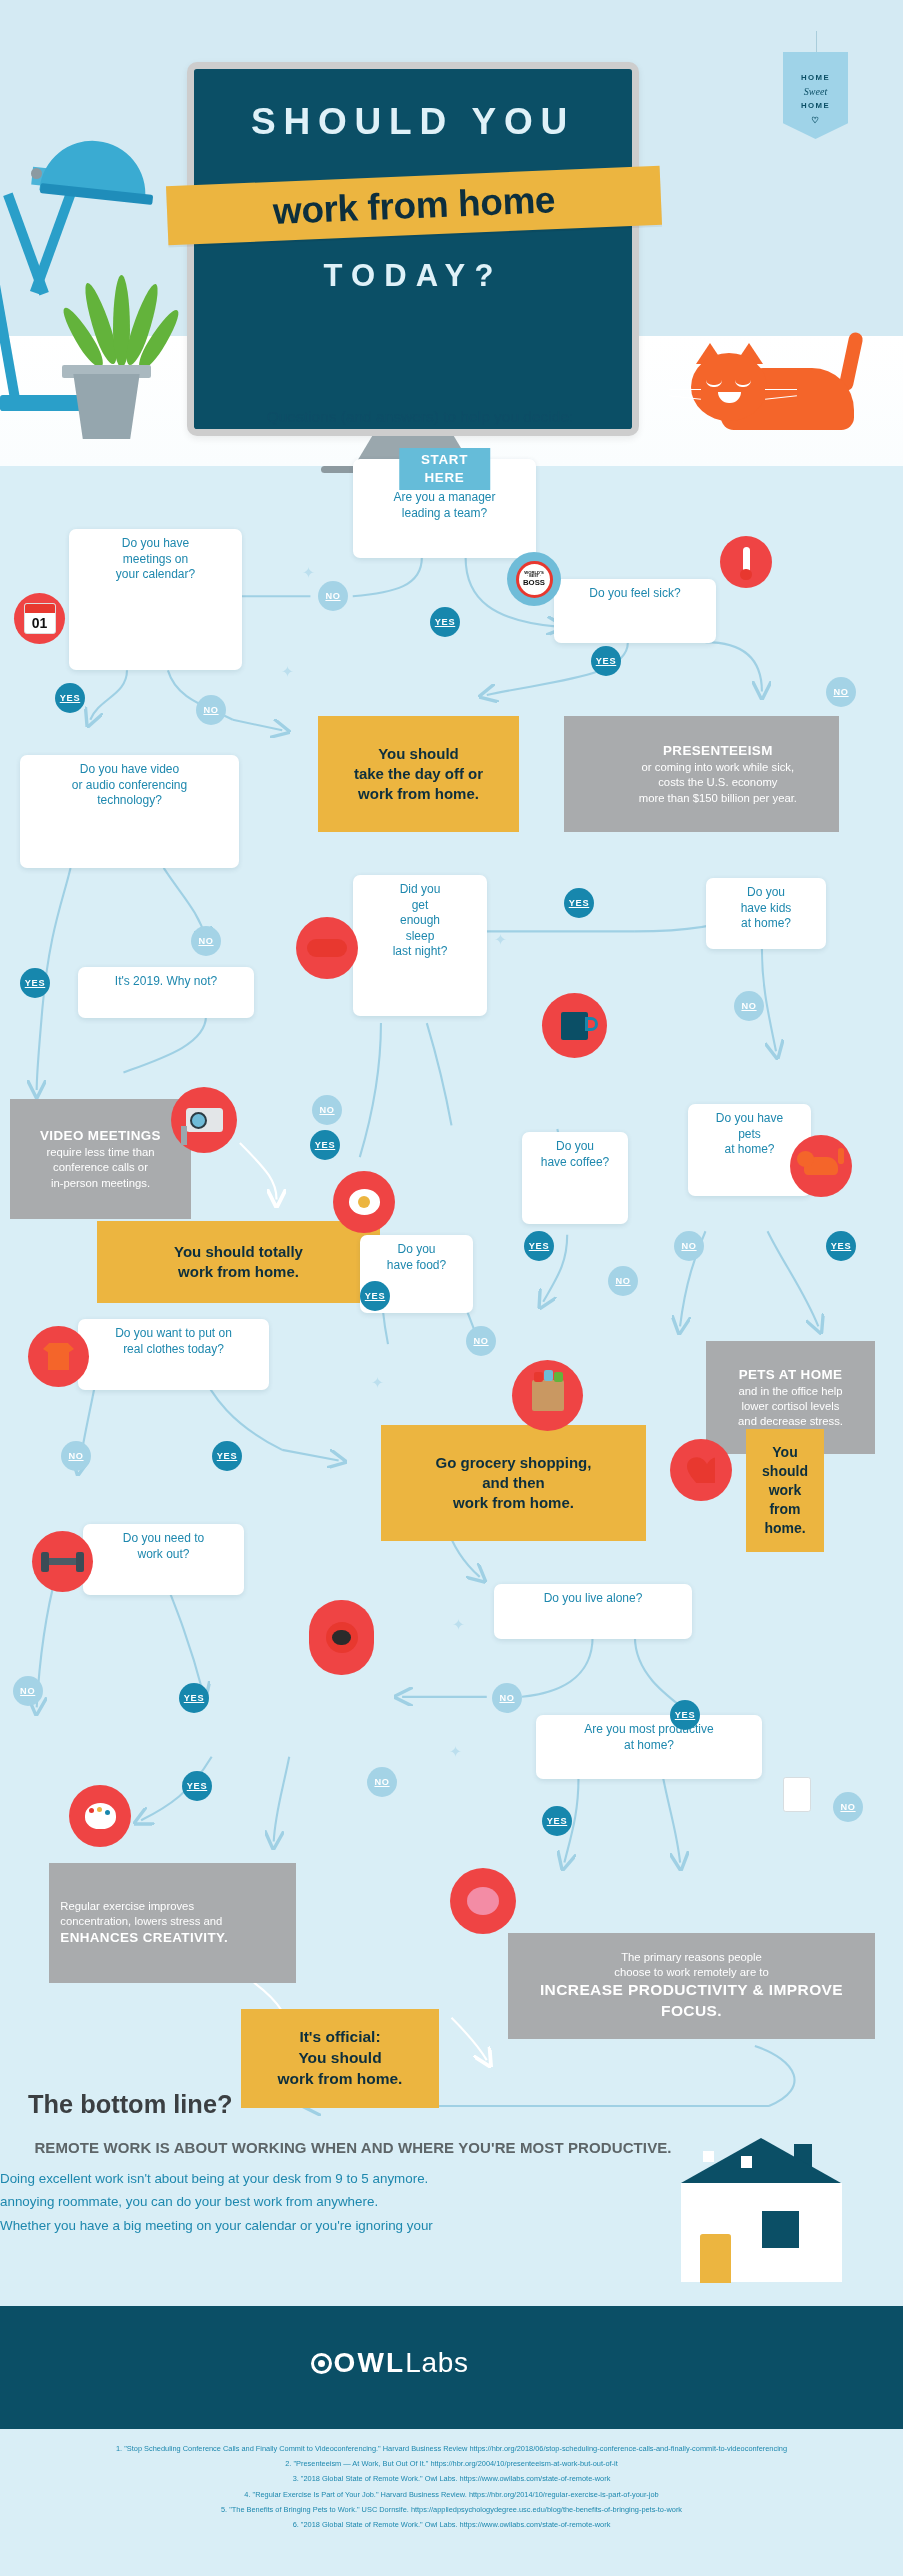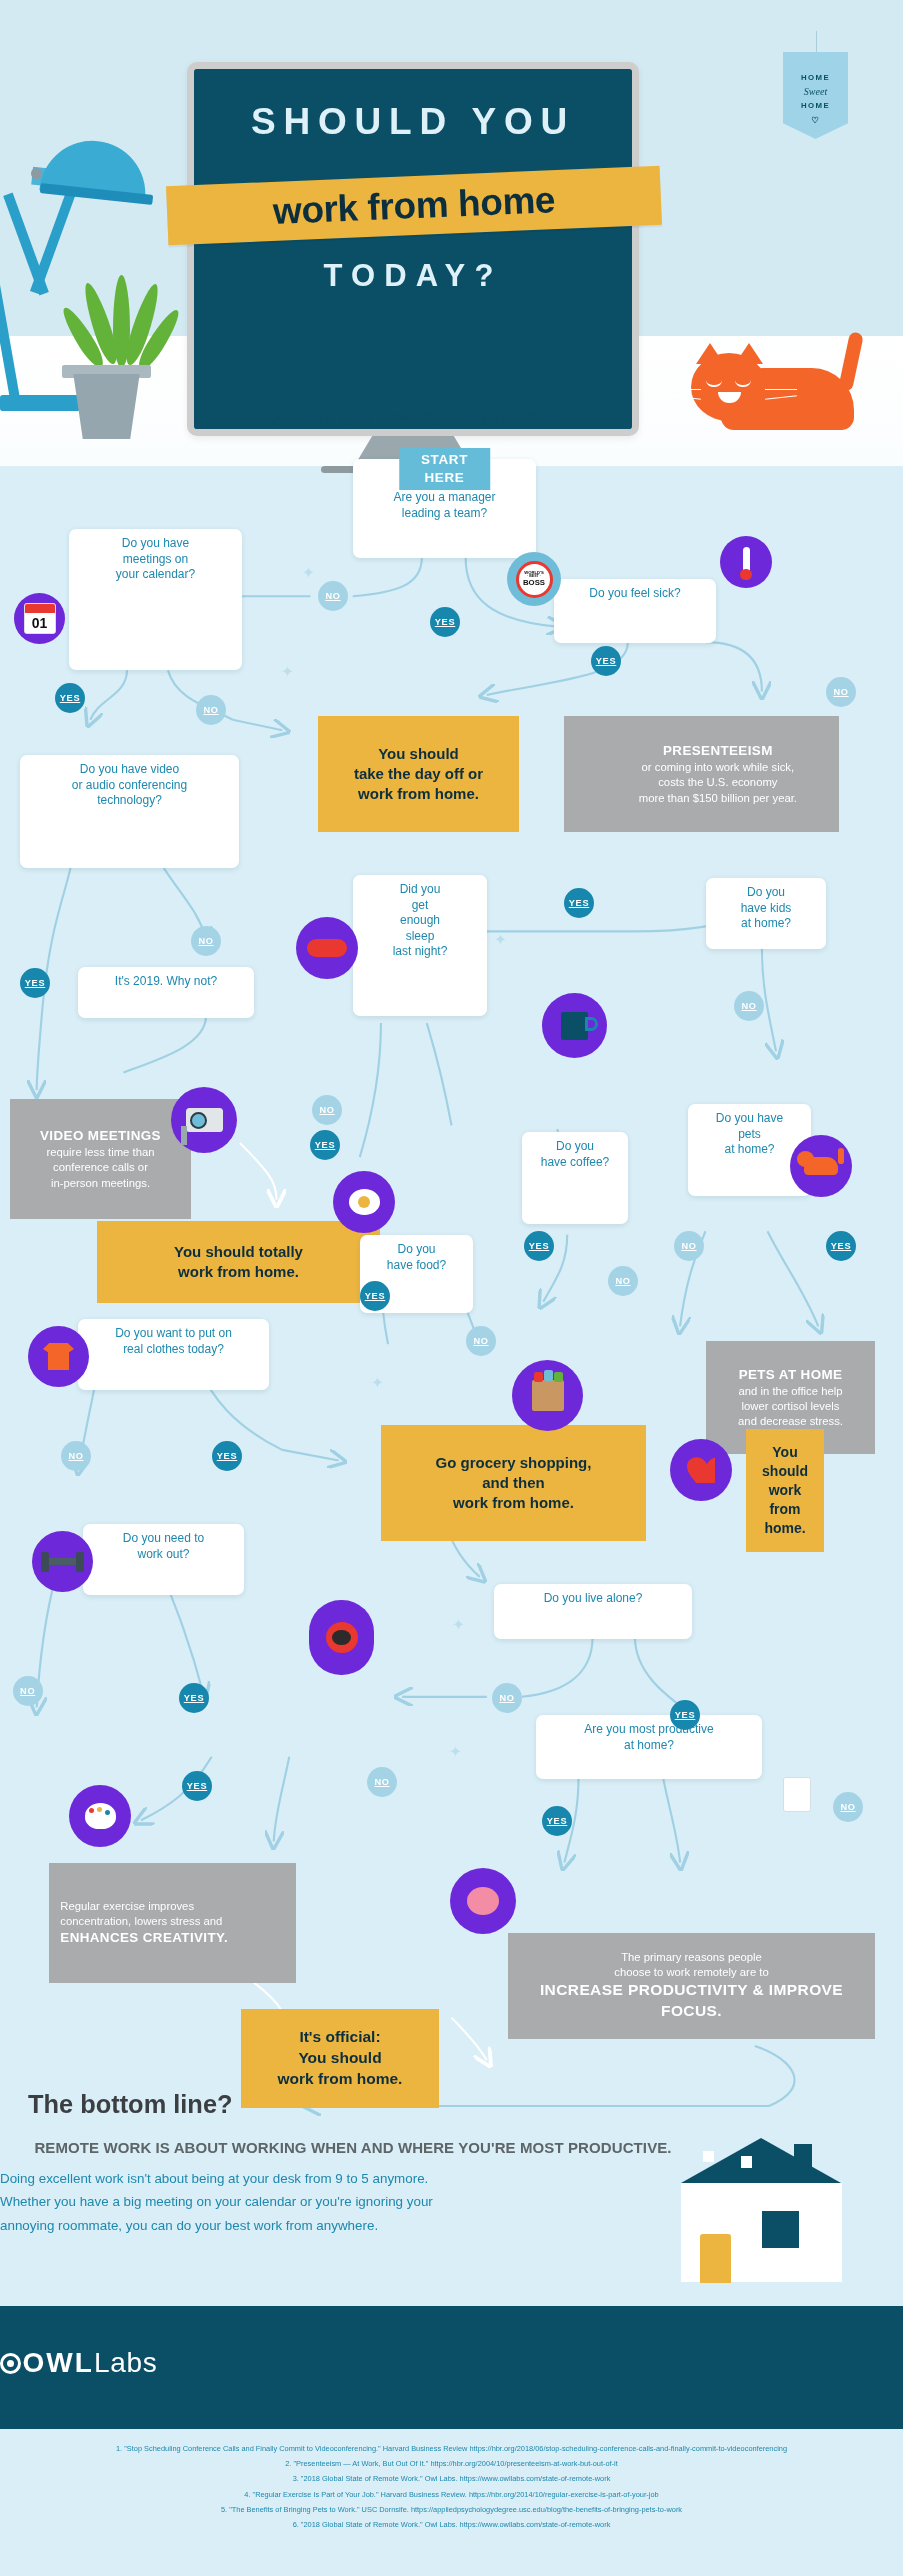--- a/index.html
+++ b/index.html
@@ -81,21 +81,21 @@
           justify-content:center; flex-direction:column; }
   .gbox .cap { font-family:"Liberation Sans Narrow","Liberation Sans",sans-serif; font-weight:700;
                font-size:13.4px; letter-spacing:0.4px; }
 
   .pill { position:absolute; border-radius:50%; color:#fff; font-size:9.2px; font-weight:700;
           letter-spacing:0.7px; display:flex; align-items:center; justify-content:center;
           font-family:"Liberation Sans Narrow","Liberation Sans",sans-serif; z-index:6;text-decoration:underline; }
   .pill.yes { background:#1787ad; width:30px; height:30px; }
   .pill.no  { background:#a4d3e6; width:30px; height:30px; }
 
-  .ico { position:absolute; border-radius:50%; background:#6d28d9; display:flex; align-items:center;
+  .ico { position:absolute; border-radius:50%; background:#ef4444; display:flex; align-items:center;
          justify-content:center; font-size:18.3px; z-index:7; }
 
   svg.wires { position:absolute; left:0; top:0; width:903px; height:2576px; z-index:1; pointer-events:none; }
 
   
   .spark { position:absolute; color:#bcdfee; font-size:15.5px; z-index:2; }
 
   
   .bl-wrap { position:absolute; left:0; top:2074px; width:903px; height:233px; }
   .bl-title { position:absolute; left:28px; top:15.5px; font-size:25.4px; font-weight:700; color:#3b3f42;
@@ -110,21 +110,21 @@
   .h-roof { position:absolute; left:25.4px; top:0; width:0;height:0;
             border-left:80px solid transparent; border-right:80px solid transparent;
             border-bottom:45px solid #0b4f66; }
   .h-body { position:absolute; left:25.4px; top:45px; width:161px; height:99px; background:#fff; }
   .h-chim { position:absolute; left:138px; top:5.6px; width:18.3px; height:32px; background:#0b4f66; }
   .h-win { position:absolute; background:#0b4f66; }
   .h-door { position:absolute; left:44px; top:96px; width:31px; height:49px; background:#ecb540; border-radius:2.8px 2.8px 0 0;}
 
   
   .footer { position:absolute; left:0; top:2306px; width:903px; height:123px; background:#0b4f66; }
-  .logo { position:absolute; left:0; top:41px; width:780px; text-align:left; color:#fff; }
+  .logo { position:absolute; left:0; top:41px; width:780px; text-align:center; color:#fff; }
   .logo .owl { font-size:28px; font-weight:700; letter-spacing:2.1px; }
   .logo .labs { font-size:28px; font-weight:400; letter-spacing:0.7px; }
   .logo .oo { display:inline-block; width:21px; height:21px; border:3.5px solid #fff; border-radius:50%;
               vertical-align:-2.1px; margin-right:1.4px; position:relative; }
   .logo .oo::after { content:""; position:absolute; left:3.5px; top:3.5px; width:7px; height:7px;
                      background:#fff; border-radius:50%; }
   .sources { position:absolute; left:0; top:2441px; width:903px; text-align:center; color:#1e88ae;
              font-size:7.4px; line-height:2.05;
              font-family:"Liberation Sans Narrow","Liberation Sans",sans-serif; }
 </style>
@@ -532,22 +532,22 @@
   <div class="spark" style="left:85px;top:1192px;">✦</div>
   <div class="spark" style="left:371px;top:1374px;">✦</div>
   <div class="spark" style="left:452px;top:1616px;">✦</div>
   <div class="spark" style="left:449px;top:1743px;">✦</div>
 
   <div class="bl-wrap">
     <div class="bl-title">The bottom line?</div>
     <div class="bl-sub">REMOTE WORK IS ABOUT WORKING WHEN AND WHERE YOU'RE MOST PRODUCTIVE.</div>
     <div class="bl-body">
       <div>Doing excellent work isn't about being at your desk from 9 to 5 anymore.</div>
+      <div>annoying roommate, you can do your best work from anywhere.</div>
       <div>Whether you have a big meeting on your calendar or you're ignoring your</div>
-      <div>annoying roommate, you can do your best work from anywhere.</div>
     </div>
   </div>
 
   <div class="house">
     <div class="h-chim"></div>
     <div class="h-roof"></div>
     <div class="h-body"></div>
     <div class="h-win" style="left:47px;top:12.7px;width:11.3px;height:11.3px;background:#fff;"></div>
     <div class="h-win" style="left:85px;top:18.3px;width:11.3px;height:11.3px;background:#fff;"></div>
     <div class="h-win" style="left:106px;top:73px;width:37px;height:37px;"></div>

